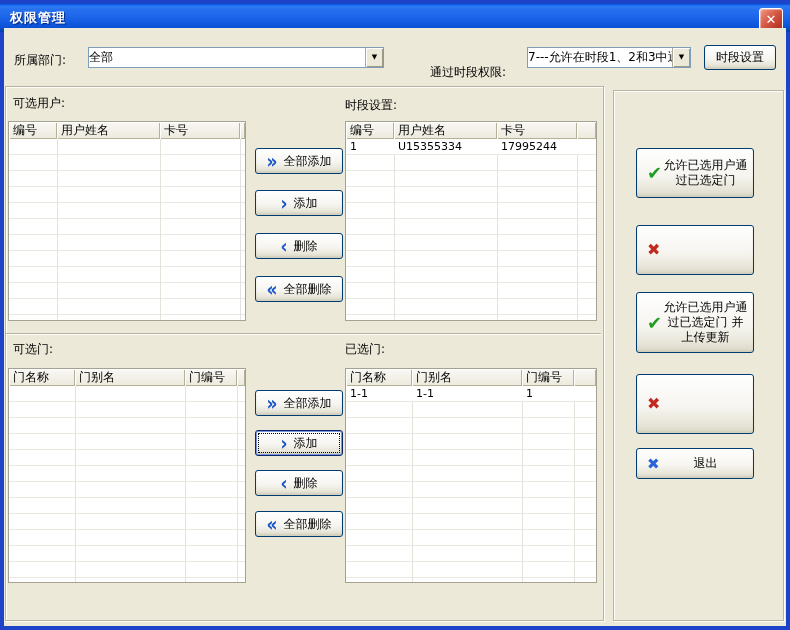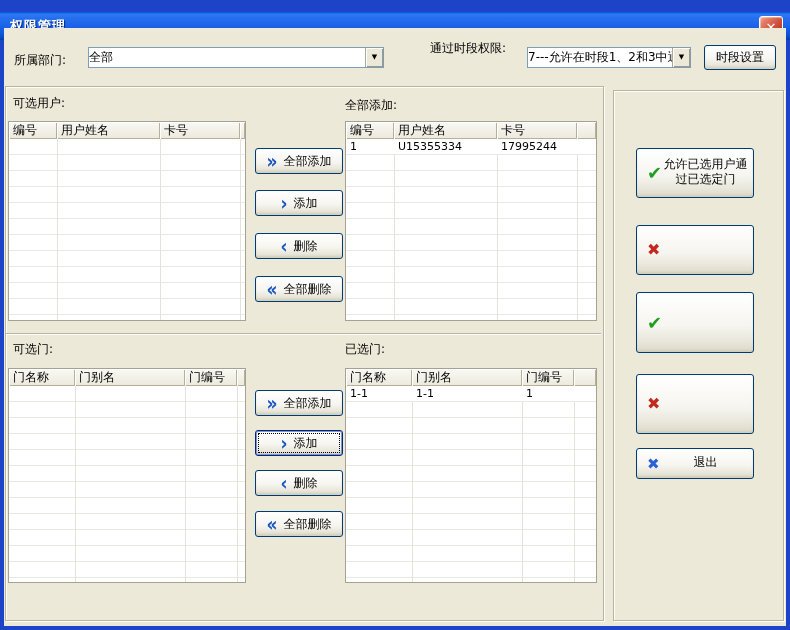--- a/index.html
+++ b/index.html
@@ -1,18 +1,18 @@
 <!DOCTYPE html>
 <html><head>
 <meta charset="utf-8">
 <style>
   html,body{margin:0;padding:0;}
   body{width:790px;height:630px;font-family:"DejaVu Sans","Liberation Sans",sans-serif;-webkit-font-smoothing:antialiased;}
   .window{position:relative;width:790px;height:630px;background:#1D44C8;overflow:hidden;}
-  .titlebar{position:absolute;left:0;top:12px;width:100%;height:28px;
+  .titlebar{position:absolute;left:0;top:4px;width:100%;height:28px;
     background:linear-gradient(to bottom,#0054E3 0%,#2E7AF2 8%,#2670EF 20%,#1D66EA 45%,#0A52D8 82%,#0345B0 96%,#033D9E 100%);
     display:flex;align-items:center;}
   .title-text{color:#fff;font-size:13px;font-weight:bold;padding-left:10px;letter-spacing:1px;
     text-shadow:1px 1px 1px rgba(0,30,110,.9);}
   .close-btn{position:absolute;right:7px;top:4px;width:22px;height:21px;border-radius:3px;
     border:1px solid #fff;
     background:linear-gradient(135deg,#F0A088 0%,#E17661 25%,#D0503F 55%,#BC392C 80%,#A82E22 100%);
     box-shadow:inset 1px 1px 1px rgba(255,255,255,.45);
     color:#fff;font-size:13px;font-weight:bold;display:flex;align-items:center;justify-content:center;cursor:default;}
   .content{position:absolute;left:4px;top:28px;width:782px;height:598px;background:#ECE9D8;}
@@ -32,21 +32,21 @@
     background:linear-gradient(to bottom,#FFFFFF 0%,#F6F5F0 55%,#EAE8DC 80%,#DCD9C9 100%);
     font-family:inherit;font-size:12px;color:#000;display:flex;align-items:center;justify-content:center;
     box-shadow:inset 0 -2px 2px rgba(190,185,160,.35);cursor:default;padding:0;}
   .xp-btn.focused{border-color:#0A246A;outline:1px dotted #000;outline-offset:-4px;
     box-shadow:0 0 0 1px #7A96DF inset,inset 0 -2px 2px rgba(190,185,160,.35);}
 
   .transfer{left:251px;width:88px;height:26px;}
   .chev{color:#1856C8;font-weight:bold;font-size:17px;line-height:1;margin-right:6px;transform:scaleY(1.15);}
 
   .action{left:632px;width:118px;text-align:center;line-height:15px;position:absolute;}
-  .action .txt{display:block;padding:0 5px 0 26px;font-family:Liberation Mono, monospace;}
+  .action .txt{display:block;padding:0 5px 0 26px;}
   .mark{position:absolute;left:10px;top:50%;transform:translateY(-50%);font-weight:bold;line-height:1;}
   .mark.green{color:#1F9E1F;font-size:18px;}
   .mark.red{color:#C3291F;font-size:16px;}
   .mark.blue{color:#2B62D9;font-size:15px;}
 
   
   .frame{position:absolute;border:1px solid #B8B4A4;box-shadow:1px 1px 0 #FFFEF6,inset 1px 1px 0 #FFFEF6;}
   .hdivider{position:absolute;height:0;border-top:1px solid #B8B4A4;border-bottom:1px solid #FFFEF6;}
 
   
@@ -76,21 +76,21 @@
   <div class="content">
 
     <span class="lbl" style="left:10px;top:24px;">所属部门:</span>
     <div class="combo" style="left:84px;top:19px;width:296px;">
       <span class="combo-text">全部</span>
       <span class="combo-btn">
         <span>▼</span>
       </span>
     </div>
 
-    <span class="lbl" style="left:426px;top:12px;">通过时段权限:</span>
+    <span class="lbl" style="left:426px;top:36px;">通过时段权限:</span>
     <div class="combo" style="left:523px;top:19px;width:164px;">
       <span class="combo-text">7---允许在时段1、2和3中通过</span>
       <span class="combo-btn">
         <span>▼</span>
       </span>
     </div>
     <button class="xp-btn" style="left:700px;top:17px;width:72px;height:25px;">
       <span>时段设置</span>
     </button>
 
@@ -106,21 +106,21 @@
         <div class="lv-th" style="width:80px;">卡号</div>
         <div class="lv-th lv-th-fill"></div>
       </div>
       <div class="lv-body">
         <i class="vline" style="left:48px;"></i>
         <i class="vline" style="left:151px;"></i>
         <i class="vline" style="left:231px;"></i>
       </div>
     </div>
 
-    <span class="lbl" style="left:341px;top:69px;">全部添加:</span>
+    <span class="lbl" style="left:341px;top:69px;">时段设置:</span>
     <div class="listview" style="left:341px;top:93px;width:252px;height:200px;">
       <div class="lv-head">
         <div class="lv-th" style="width:48px;">编号</div>
         <div class="lv-th" style="width:103px;">用户姓名</div>
         <div class="lv-th" style="width:80px;">卡号</div>
         <div class="lv-th lv-th-fill"></div>
       </div>
       <div class="lv-body">
         <i class="vline" style="left:48px;"></i>
         <i class="vline" style="left:151px;"></i>
@@ -204,20 +204,21 @@
 
     <button class="xp-btn action" style="top:120px;height:50px;">
       <span class="mark green">✔</span>
       <span class="txt">允许已选用户通过已选定门</span>
     </button>
     <button class="xp-btn action" style="top:197px;height:50px;">
       <span class="mark red">✖</span>
     </button>
     <button class="xp-btn action" style="top:264px;height:61px;">
       <span class="mark green">✔</span>
+      <span class="txt">允许已选用户通过已选定门 并上传更新</span>
     </button>
     <button class="xp-btn action" style="top:346px;height:60px;">
       <span class="mark red">✖</span>
     </button>
     <button class="xp-btn action" style="top:420px;height:31px;">
       <span class="mark blue">✖</span>
       <span class="txt">退出</span>
     </button>
 
   </div>

